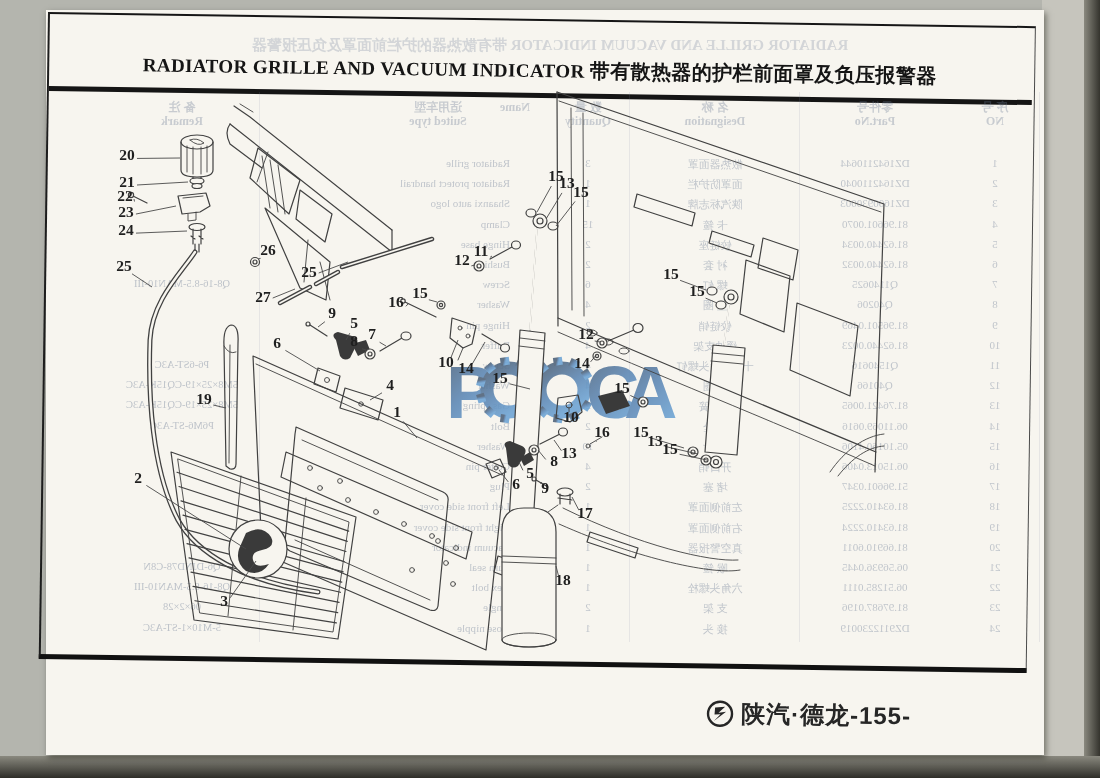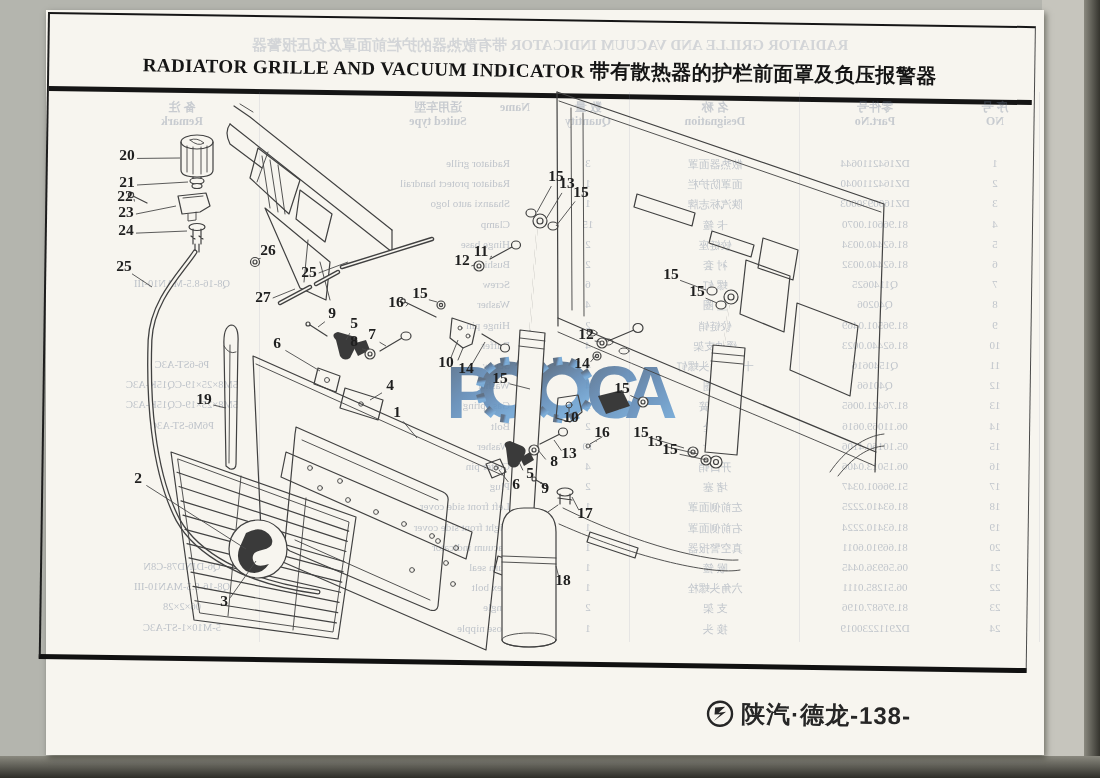--- a/index.html
+++ b/index.html
@@ -63,21 +63,21 @@
     <div class="title-row">
       <span class="en">RADIATOR GRILLE AND VACUUM INDICATOR</span>
       <span class="zh">带有散热器的护栏前面罩及负压报警器</span>
     </div>
     <div class="rule-heavy"></div>
     <div class="footer">
       <svg width="28" height="28" viewBox="0 0 28 28">
         <circle cx="14" cy="14" r="12" fill="none" stroke="#262626" stroke-width="2.4"></circle>
         <path d="M9,8 L19,7 L12.5,13 L20,12 L8,21.5 L14.5,14.5 L8.5,15 Z" fill="#262626"></path>
       </svg>
-      <span class="ftext"><span>陕汽·德龙</span><span>-138-</span></span>
+      <span class="ftext"><span>陕汽·德龙</span><span>-155-</span></span>
     </div>
   </div>
 </div>
 
 <div class="ghost" id="ghost">
     <div class="g-title" style="left: 550px; top: 36px;">RADIATOR GRILLE AND VACUUM INDICATOR  带有散热器的护栏前面罩及负压报警器</div>
     <div class="g-head" style="left: 105px; top: 100px;">序 号<br>NO</div>
     <div class="g-head" style="left: 225px; top: 100px;">零件号<br>Part.No</div>
     <div class="g-head" style="left: 385px; top: 100px;">名 称<br>Designation</div>
     <div class="g-head" style="left: 512px; top: 100px;">数 量<br>Quantity</div>

